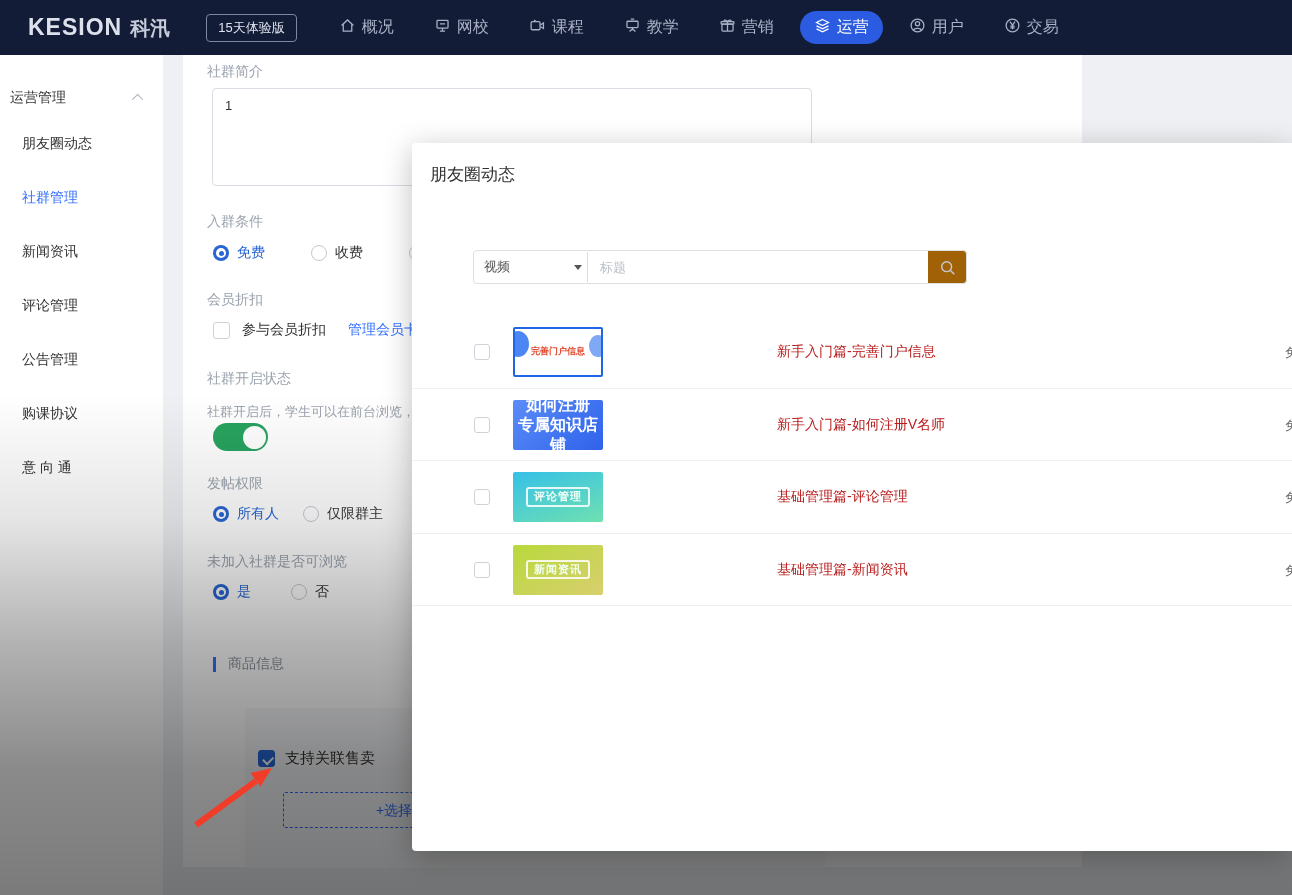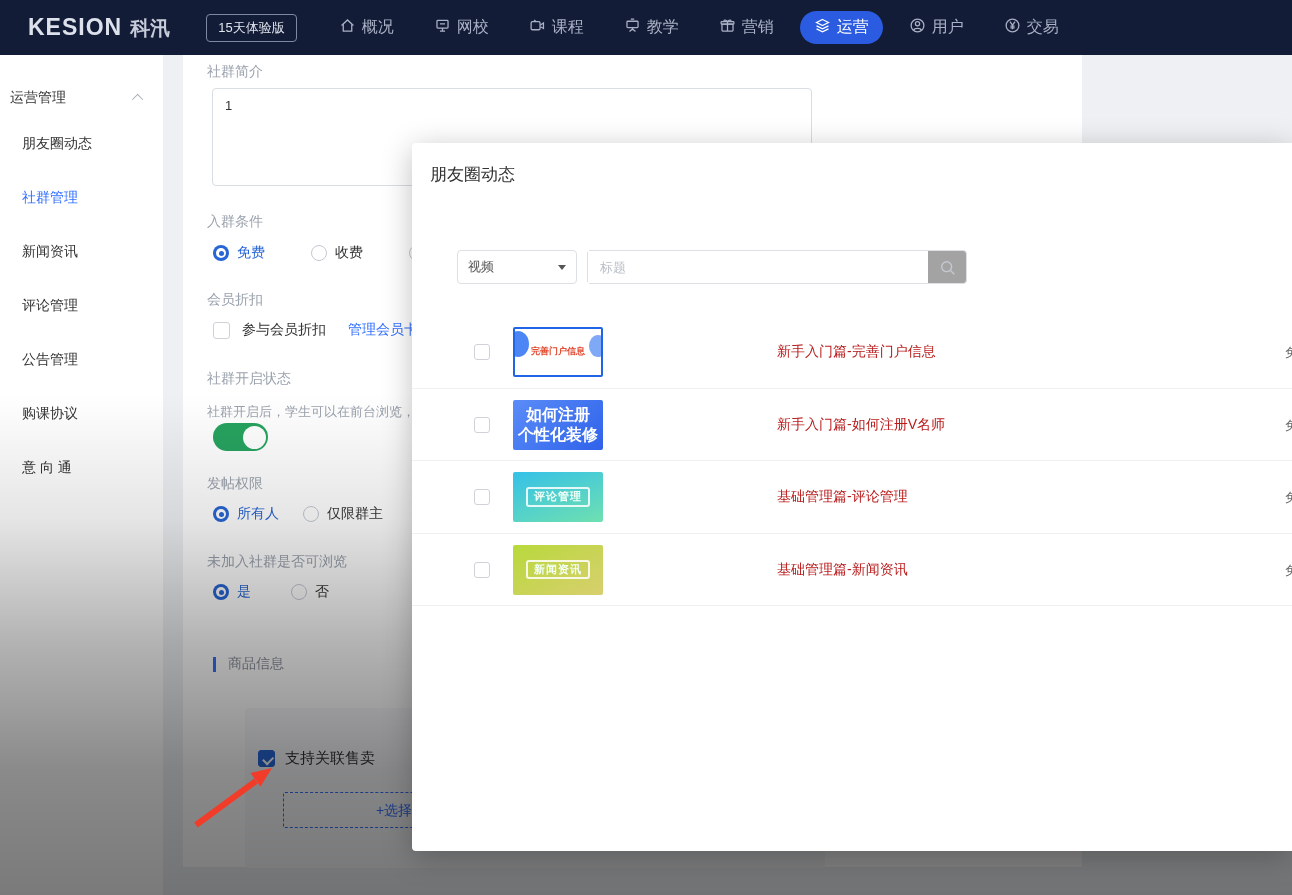--- a/index.html
+++ b/index.html
@@ -117,32 +117,32 @@
       rgba(0,0,0,0.46) 86%, rgba(0,0,0,0.52) 100%);
   }
   
   .modal {
     position:absolute; left:412px; top:143px; width:880px; height:708px;
     background:#ffffff; border-radius:4px 0 0 4px; z-index:100;
     box-shadow:0 6px 30px rgba(0,0,0,0.25); overflow:hidden;
   }
   .modal-title { position:absolute; left:18px; top:20px; font-size:17px; color:#333; }
   .filter-select {
-    position:absolute; left:45px; top:107px; width:120px; height:34px;
+    position:absolute; left:61px; top:107px; width:120px; height:34px;
     border:1px solid #dcdfe4; border-radius:4px; background:#fff; cursor:pointer;
     display:flex; align-items:center; justify-content:space-between; padding:0 10px;
     font-size:13px; color:#555;
   }
   .select-caret {
     width:0; height:0; border-left:4px solid transparent; border-right:4px solid transparent;
     border-top:5px solid #555;
   }
   .search-box {
     position:absolute; left:175px; top:107px; width:380px; height:34px;
-    border:1px solid #dcdfe4; border-radius:4px; background:#a3a3a3;
+    border:1px solid #dcdfe4; border-radius:4px; background:#a16207;
   }
   .search-box input {
     border:none; outline:none; width:340px; height:32px; padding:0 12px;
     font-family:inherit; font-size:13px; color:#333;
   }
   .search-box input::placeholder { color:#b9bec6; }
   .search-icon { position:absolute; right:9px; top:8px; }
   .modal-list { position:absolute; left:0; top:173px; width:880px; }
   .m-row { position:relative; width:1060px; height:72.5px; border-bottom:1px solid #eef0f2; }
   .m-row .checkbox { position:absolute; left:62px; top:28px; width:16px; height:16px; }
@@ -339,21 +339,21 @@
         <span class="t-red">完善门户信息</span>
       </div>
       <span class="m-title">新手入门篇-完善门户信息</span>
       <span class="m-price">免费</span>
     </div>
 
     <div class="m-row">
       <span class="checkbox"></span>
       <div class="thumb thumb-blue">
         <span>如何注册</span>
-        <span>个性化装修</span>
+        <span>专属知识店铺</span>
       </div>
       <span class="m-title">新手入门篇-如何注册V名师</span>
       <span class="m-price">免费</span>
     </div>
 
     <div class="m-row">
       <span class="checkbox"></span>
       <div class="thumb thumb-teal">
         <span class="thumb-badge">评论管理</span>
       </div>

